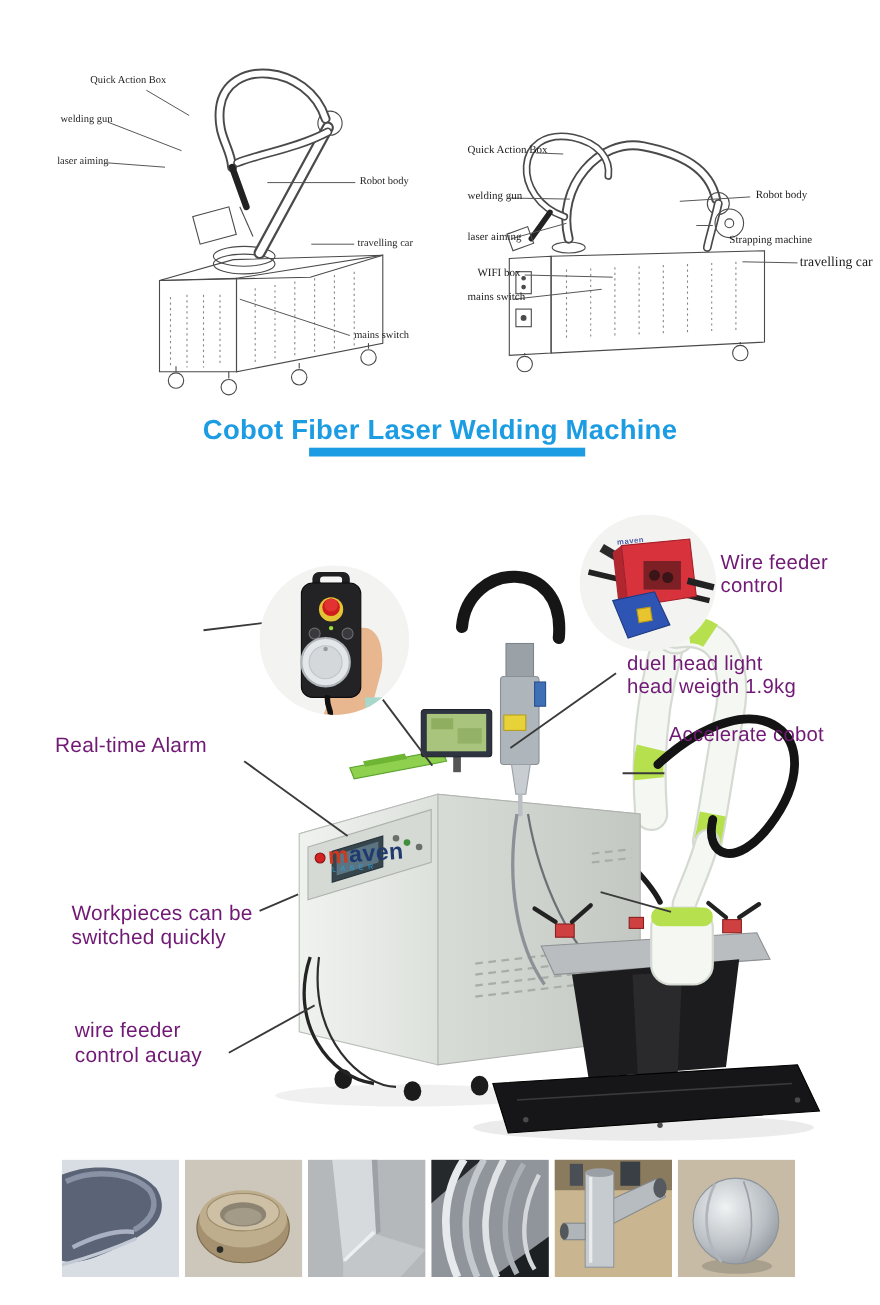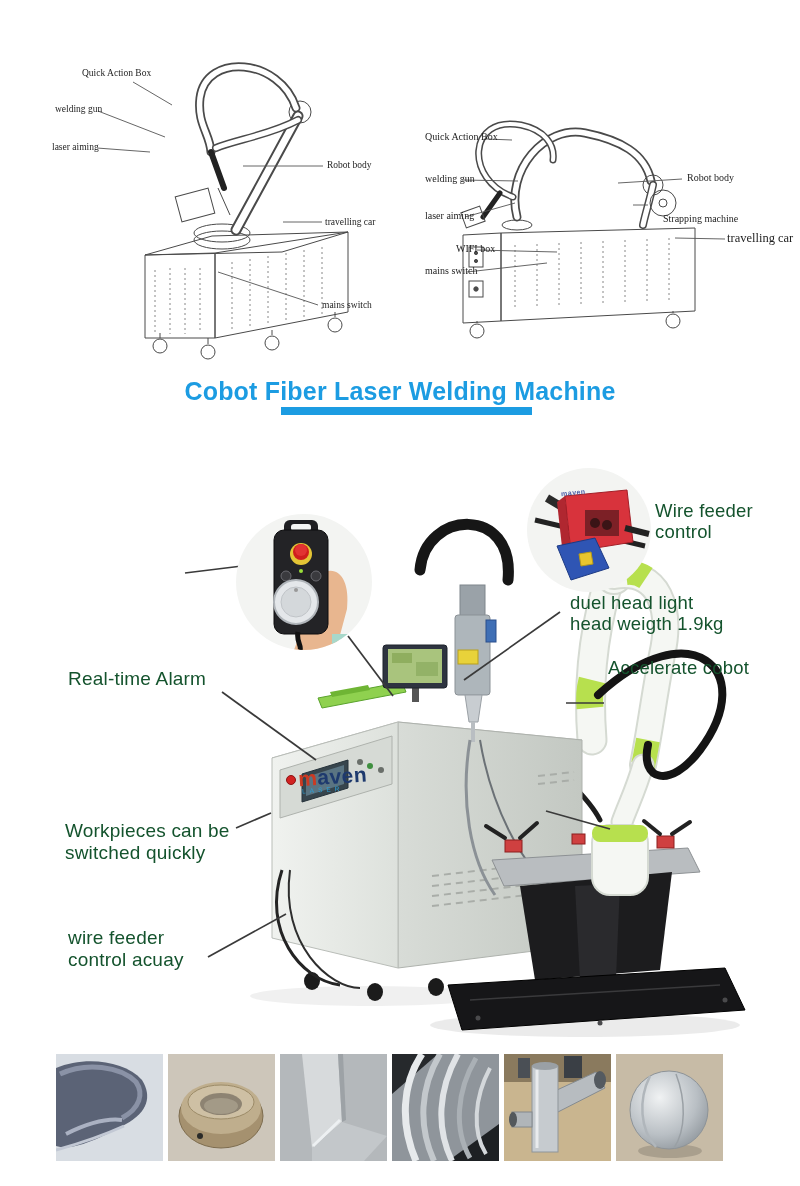--- a/index.html
+++ b/index.html
@@ -6,21 +6,21 @@
   #page{position:relative;width:800px;height:1186px;background:#fff;overflow:hidden;
         font-family:"Liberation Sans",sans-serif;}
   svg{position:absolute;display:block;}
   .lineart{stroke:#4a4a4a;fill:none;stroke-width:1;}
   .dlabel{position:absolute;font-family:"Liberation Serif",serif;font-size:9.5px;color:#1d1d1d;white-space:nowrap;}
   .dlabel.r{font-size:10px;}
   .dlabel.big{font-size:12.5px;}
   .page-title{position:absolute;top:377px;left:0;width:800px;text-align:center;
       font-size:25px;font-weight:bold;color:#1c9ce2;letter-spacing:.2px;}
   .title-bar{position:absolute;top:407px;left:281px;width:251px;height:8px;background:#1c9ce2;}
-  .feature{position:absolute;font-size:19px;line-height:1.16;color:#14532d;white-space:pre-line;letter-spacing:.2px;}
+  .feature{position:absolute;font-size:19px;line-height:1.16;color:#701a75;white-space:pre-line;letter-spacing:.2px;}
   .feature.sm{font-size:18.5px;}
   .inset{position:absolute;border-radius:50%;overflow:hidden;background:#f3f4f2;}
   .inset svg{position:static;}
   #pendant-inset{left:236px;top:514px;width:136px;height:136px;}
   #feeder-inset{left:527px;top:468px;width:124px;height:124px;}
   .brand{position:absolute;left:298px;top:764px;width:120px;transform:rotate(-4deg);
       color:#1e3a6e;font-size:21px;font-weight:bold;letter-spacing:.5px;line-height:1;}
   .brand::first-letter{color:#cc3a22;}
   .brand-sub{position:absolute;left:302px;top:786px;transform:rotate(-4deg);
       color:#2ba0d8;font-size:6.5px;letter-spacing:4px;}
@@ -130,21 +130,21 @@
       <line x1="72" y1="165" x2="152" y2="167"></line>
       <line x1="62" y1="187" x2="142" y2="178"></line>
       <line x1="213" y1="98" x2="277" y2="94"></line>
       <line x1="228" y1="120" x2="243" y2="120"></line>
       <line x1="270" y1="153" x2="320" y2="154"></line>
     </g>
   </svg>
   <div class="dlabel r" style="left:425px;top:131px">Quick Action Box</div>
   <div class="dlabel r" style="left:425px;top:173px">welding gun</div>
   <div class="dlabel r" style="left:425px;top:210px">laser aiming</div>
-  <div class="dlabel r" style="left:456px;top:243px">WIFI box</div>
+  <div class="dlabel r" style="left:434px;top:243px">WIFI box</div>
   <div class="dlabel r" style="left:425px;top:265px">mains switch</div>
   <div class="dlabel r" style="left:687px;top:172px">Robot body</div>
   <div class="dlabel r" style="left:663px;top:213px">Strapping machine</div>
   <div class="dlabel big" style="left:727px;top:231px">travelling car</div>
 
   <div class="page-title">Cobot Fiber Laser Welding Machine</div>
   <div class="title-bar"></div>
 
   <svg style="left:0;top:440px" width="800" height="600" viewBox="0 0 800 600">
     <defs>
@@ -299,21 +299,21 @@
       <rect x="58" y="42" width="34" height="26" fill="#7c2026"></rect>
       <circle cx="68" cy="55" r="5" fill="#3a1416"></circle>
         <circle cx="80" cy="57" r="5" fill="#3a1416"></circle>
       <polygon points="30,78 68,70 82,100 44,112" fill="#2f55b4" stroke="#1d3a85"></polygon>
       <polygon points="52,86 64,84 66,96 54,98" fill="#e8c52e" stroke="#b89a18"></polygon>
       <line x1="98" y1="60" x2="122" y2="66" stroke="#222" stroke-width="6"></line>
     </svg>
   </div>
   <div class="feeder-brand">maven</div>
 
-  <div class="feature" style="left:68px;top:668px">Real-time Alarm</div>
+  <div class="feature" style="left:50px;top:668px">Real-time Alarm</div>
   <div class="feature" style="left:65px;top:820px">Workpieces can be
 switched quickly</div>
   <div class="feature" style="left:68px;top:927px">wire feeder
 control acuay</div>
   <div class="feature sm" style="left:655px;top:500px">Wire feeder
 control</div>
   <div class="feature sm" style="left:570px;top:592px">duel head light
 head weigth 1.9kg</div>
   <div class="feature sm" style="left:608px;top:657px">Accelerate cobot</div>
 

